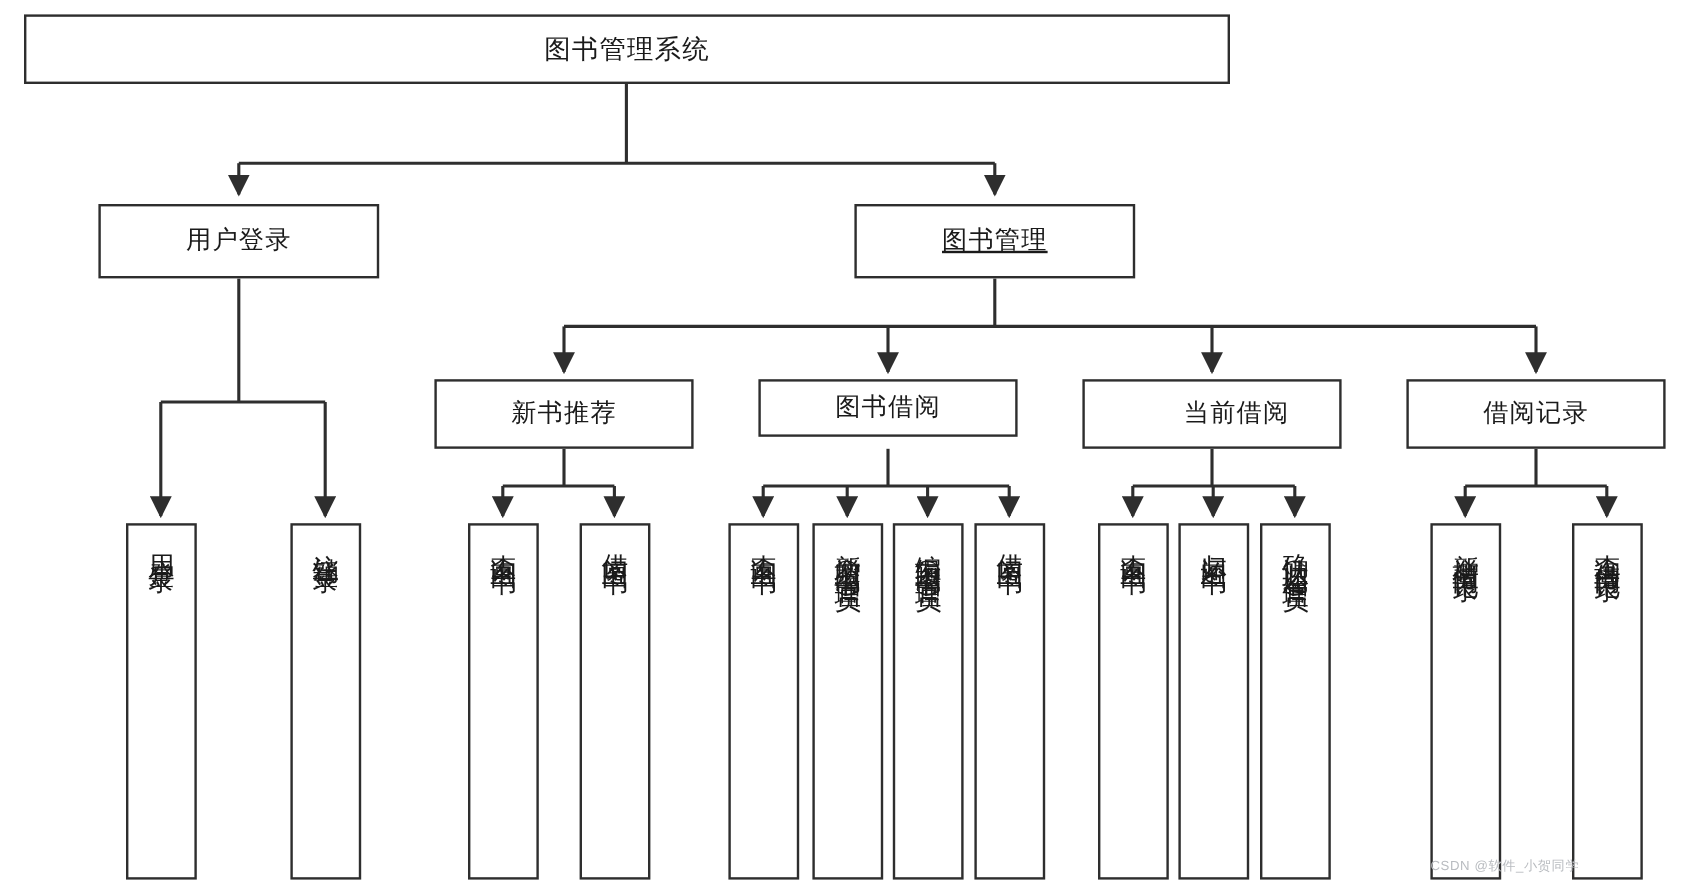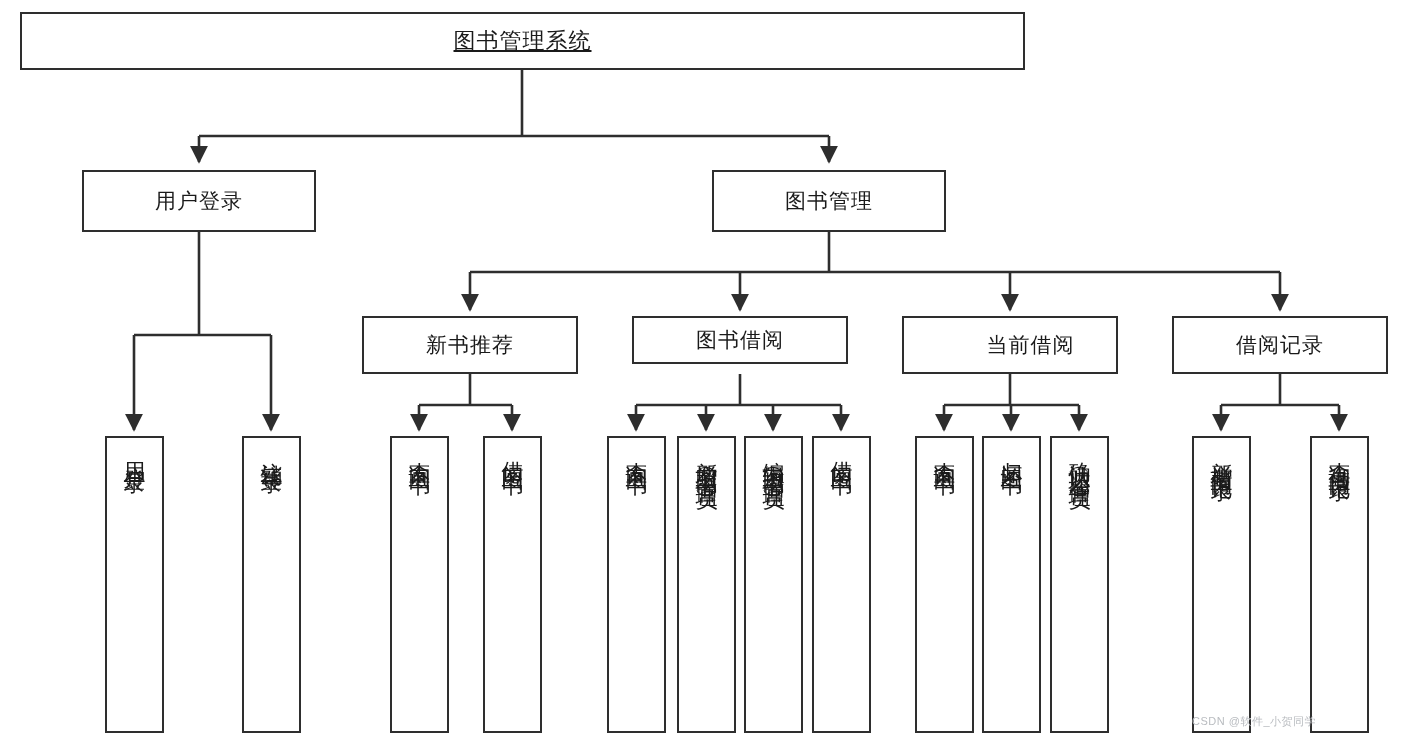--- a/index.html
+++ b/index.html
@@ -117,28 +117,28 @@
       <path d="M 1011 405 L 1011 430" marker-end="url(#arrow)"></path>
       <path d="M 1079 405 L 1079 430" marker-end="url(#arrow)"></path>
 
       <path d="M 1280 374 L 1280 405"></path>
       <path d="M 1221 405 L 1339 405"></path>
       <path d="M 1221 405 L 1221 430" marker-end="url(#arrow)"></path>
       <path d="M 1339 405 L 1339 430" marker-end="url(#arrow)"></path>
     </g>
   </svg>
 
-  <div class="node horiz root" style="left:20px; top:12px; width:1005px; height:58px;text-decoration:underline;">
+  <div class="node horiz root" style="left:20px; top:12px; width:1005px; height:58px;">
     <span class="label">图书管理系统</span>
   </div>
 
   <div class="node horiz" style="left:82px; top:170px; width:234px; height:62px;">
     <span class="label">用户登录</span>
   </div>
-  <div class="node horiz" style="left:712px; top:170px; width:234px; height:62px;">
+  <div class="node horiz" style="left:712px; top:170px; width:234px; height:62px;text-decoration:underline;">
     <span class="label">图书管理</span>
   </div>
 
   <div class="node horiz" style="left:362px; top:316px; width:216px; height:58px;">
     <span class="label">新书推荐</span>
   </div>
   <div class="node horiz" style="left:632px; top:316px; width:216px; height:48px;align-items:center;">
     <span class="label">图书借阅</span>
   </div>
   <div class="node horiz" style="left:902px; top:316px; width:216px; height:58px;padding-left:41px;">

